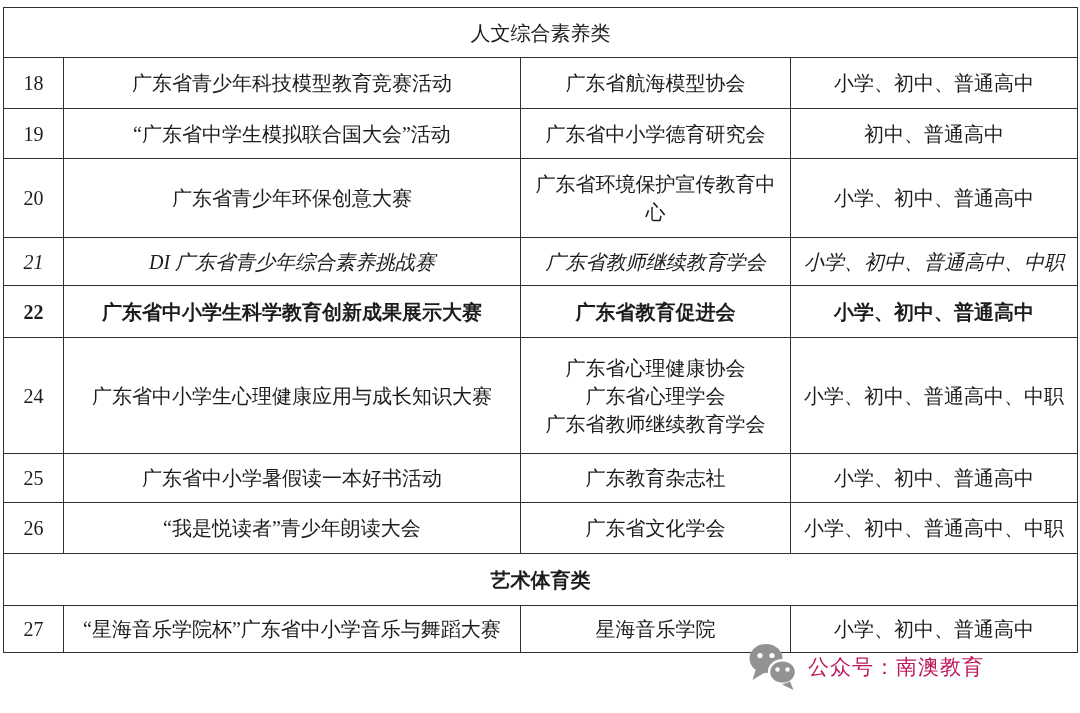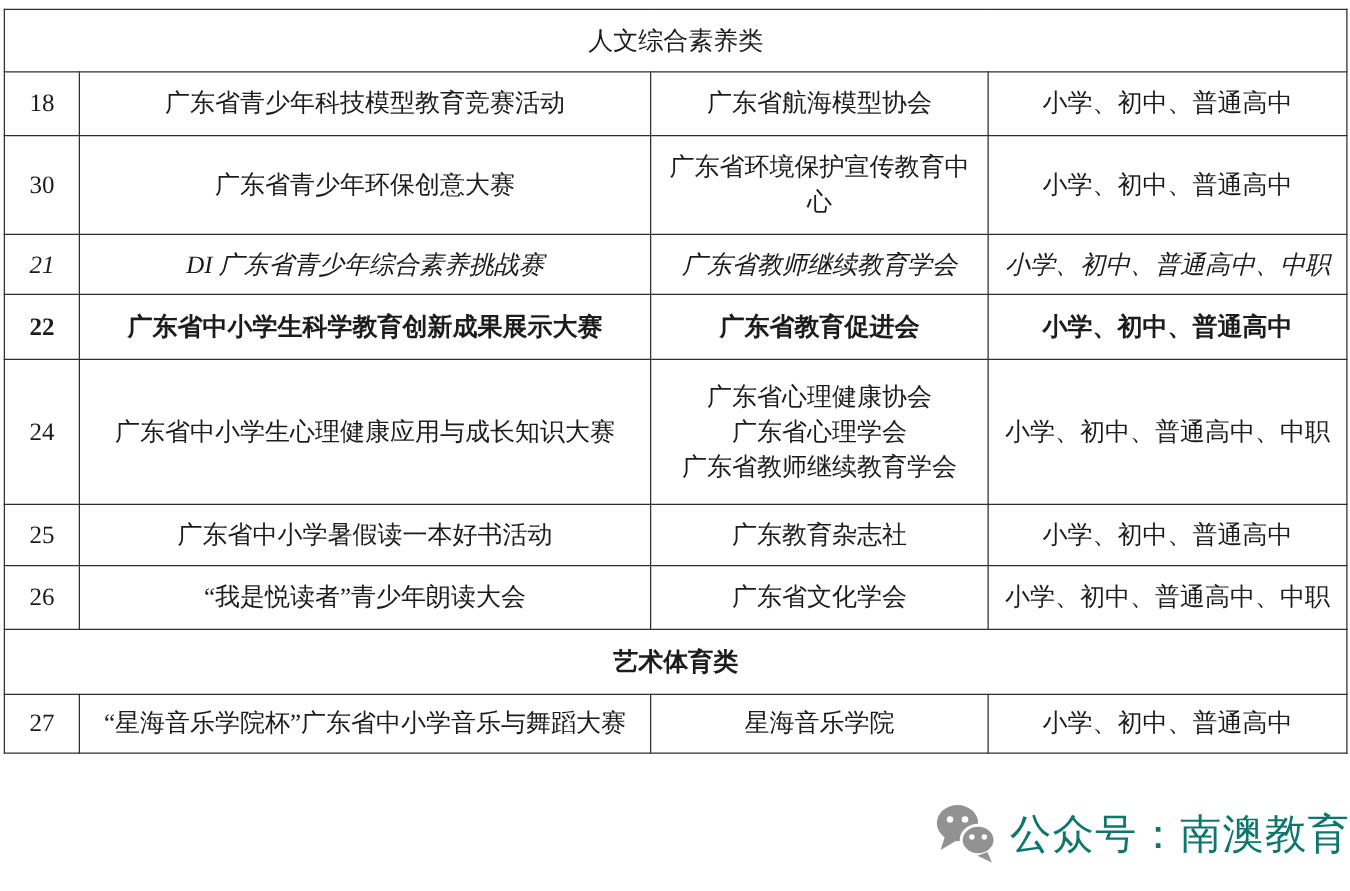--- a/index.html
+++ b/index.html
@@ -68,23 +68,23 @@
     pointer-events: none;
   }
   .watermark .wm-icon {
     width: 50px;
     height: 48px;
     flex: 0 0 auto;
     margin-right: 10px;
   }
   .watermark .wm-text {
     font-family: Liberation Sans, sans-serif;
-    font-size: 33px;
+    font-size: 21px;
     letter-spacing: 1px;
-    color: #0f766e;
+    color: #be185d;
     white-space: nowrap;
   }
 </style>
 </head>
 <body>
 
 <div class="page">
 
   <table class="doc-table">
     <colgroup>
@@ -96,22 +96,28 @@
     <tbody>
       <tr class="h50">
         <td colspan="4" class="section-cell">人文综合素养类</td>
       </tr>
       <tr class="h51">
         <td>18</td>
         <td>广东省青少年科技模型教育竞赛活动</td>
         <td class="org-cell">广东省航海模型协会</td>
         <td class="levels-cell">小学、初中、普通高中</td>
       </tr>
+      <tr class="h50">
+        <td>19</td>
+        <td>“广东省中学生模拟联合国大会”活动</td>
+        <td class="org-cell">广东省中小学德育研究会</td>
+        <td class="levels-cell">初中、普通高中</td>
+      </tr>
       <tr class="h79">
-        <td>30</td>
+        <td>20</td>
         <td>广东省青少年环保创意大赛</td>
         <td class="org-cell">广东省环境保护宣传教育中心</td>
         <td class="levels-cell">小学、初中、普通高中</td>
       </tr>
       <tr class="h48">
         <td>21</td>
         <td>DI 广东省青少年综合素养挑战赛</td>
         <td class="org-cell">广东省教师继续教育学会</td>
         <td class="levels-cell">小学、初中、普通高中、中职</td>
       </tr>

